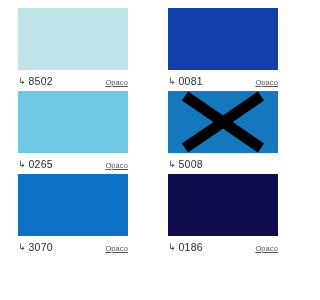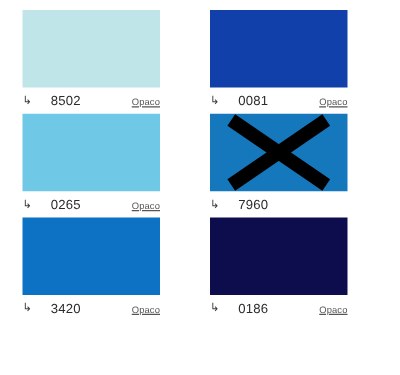--- a/index.html
+++ b/index.html
@@ -74,21 +74,20 @@
     display: inline-block;
     transform: translateY(-1px);
   }
 
   .swatch-code {
     font-family: "Liberation Sans", sans-serif;
     font-size: 10.5px;
     line-height: 12px;
     color: #2b2b2b;
     letter-spacing: 0.2px;
-    margin-left: 12px;
   }
 
   .swatch-finish {
     font-family: "Liberation Sans", sans-serif;
     font-size: 7.5px;
     line-height: 10px;
     color: #555555;
     letter-spacing: 0.1px;
     text-decoration: underline;
   }
@@ -132,30 +131,30 @@
     <div class="swatch-cell">
       <div class="swatch-chip" style="background: rgb(21, 120, 189);">
         <svg class="cross-mark" viewBox="0 0 110 62">
           <line x1="17" y1="5" x2="93" y2="57" stroke="#000000" stroke-width="11"></line>
           <line x1="93" y1="5" x2="17" y2="57" stroke="#000000" stroke-width="11"></line>
         </svg>
       </div>
       <div class="swatch-meta">
         <div class="code-group">
           <span class="branch-icon">↳</span>
-          <span class="swatch-code">7960</span>
+          <span class="swatch-code">5008</span>
         </div>
       </div>
     </div>
     <div class="swatch-cell">
       <div class="swatch-chip" style="background: rgb(13, 114, 196);"></div>
       <div class="swatch-meta">
         <div class="code-group">
           <span class="branch-icon">↳</span>
-          <span class="swatch-code">3420</span>
+          <span class="swatch-code">3070</span>
         </div>
         <span class="swatch-finish">Opaco</span>
       </div>
     </div>
     <div class="swatch-cell">
       <div class="swatch-chip" style="background: rgb(13, 13, 77);"></div>
       <div class="swatch-meta">
         <div class="code-group">
           <span class="branch-icon">↳</span>
           <span class="swatch-code">0186</span>

